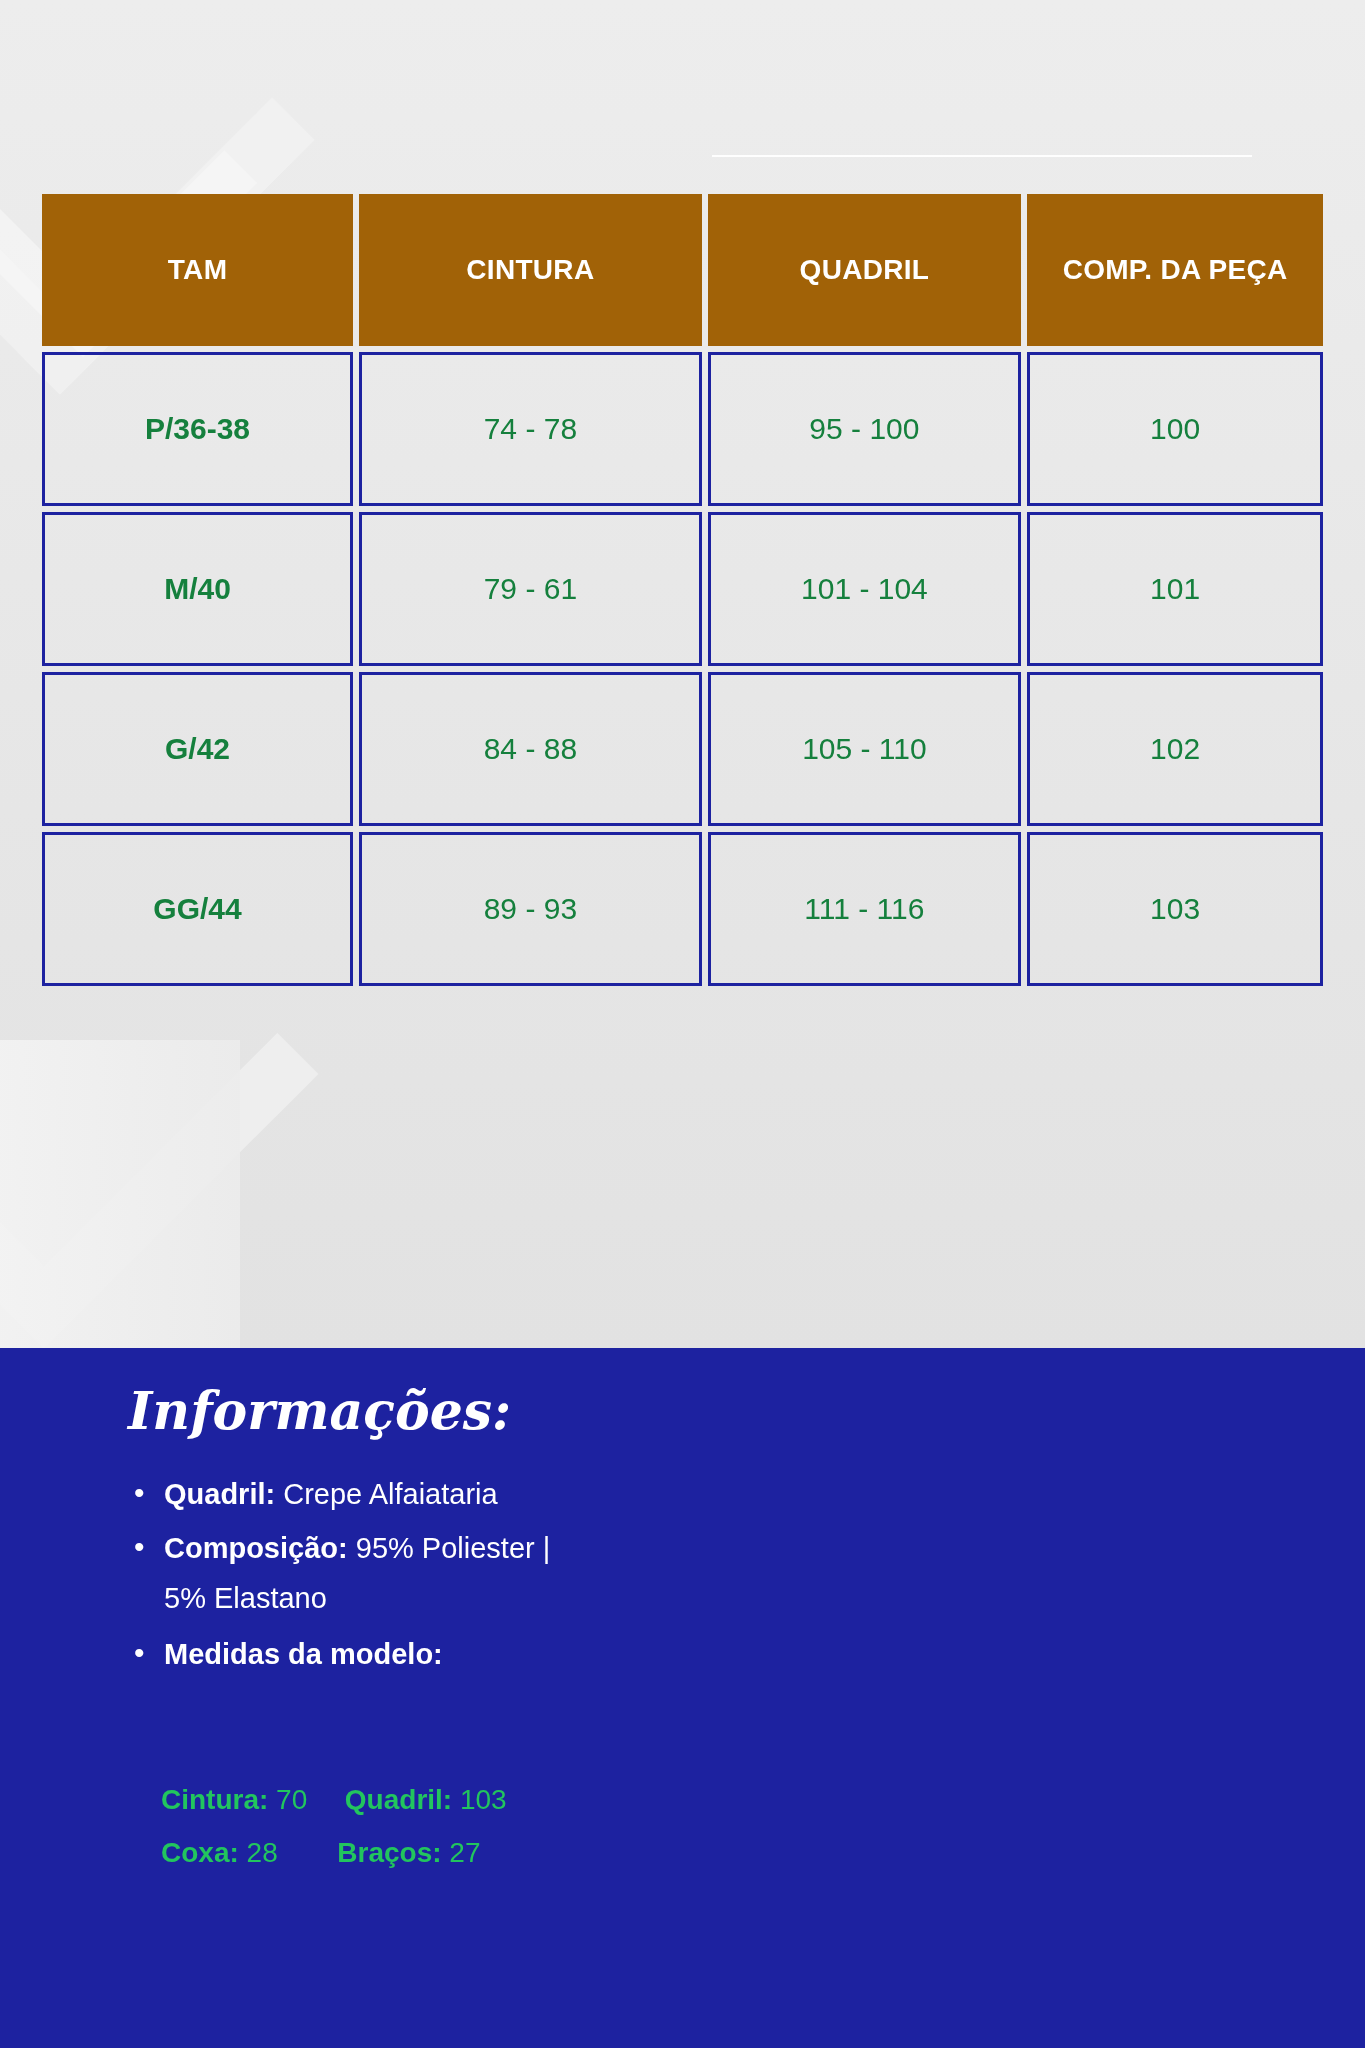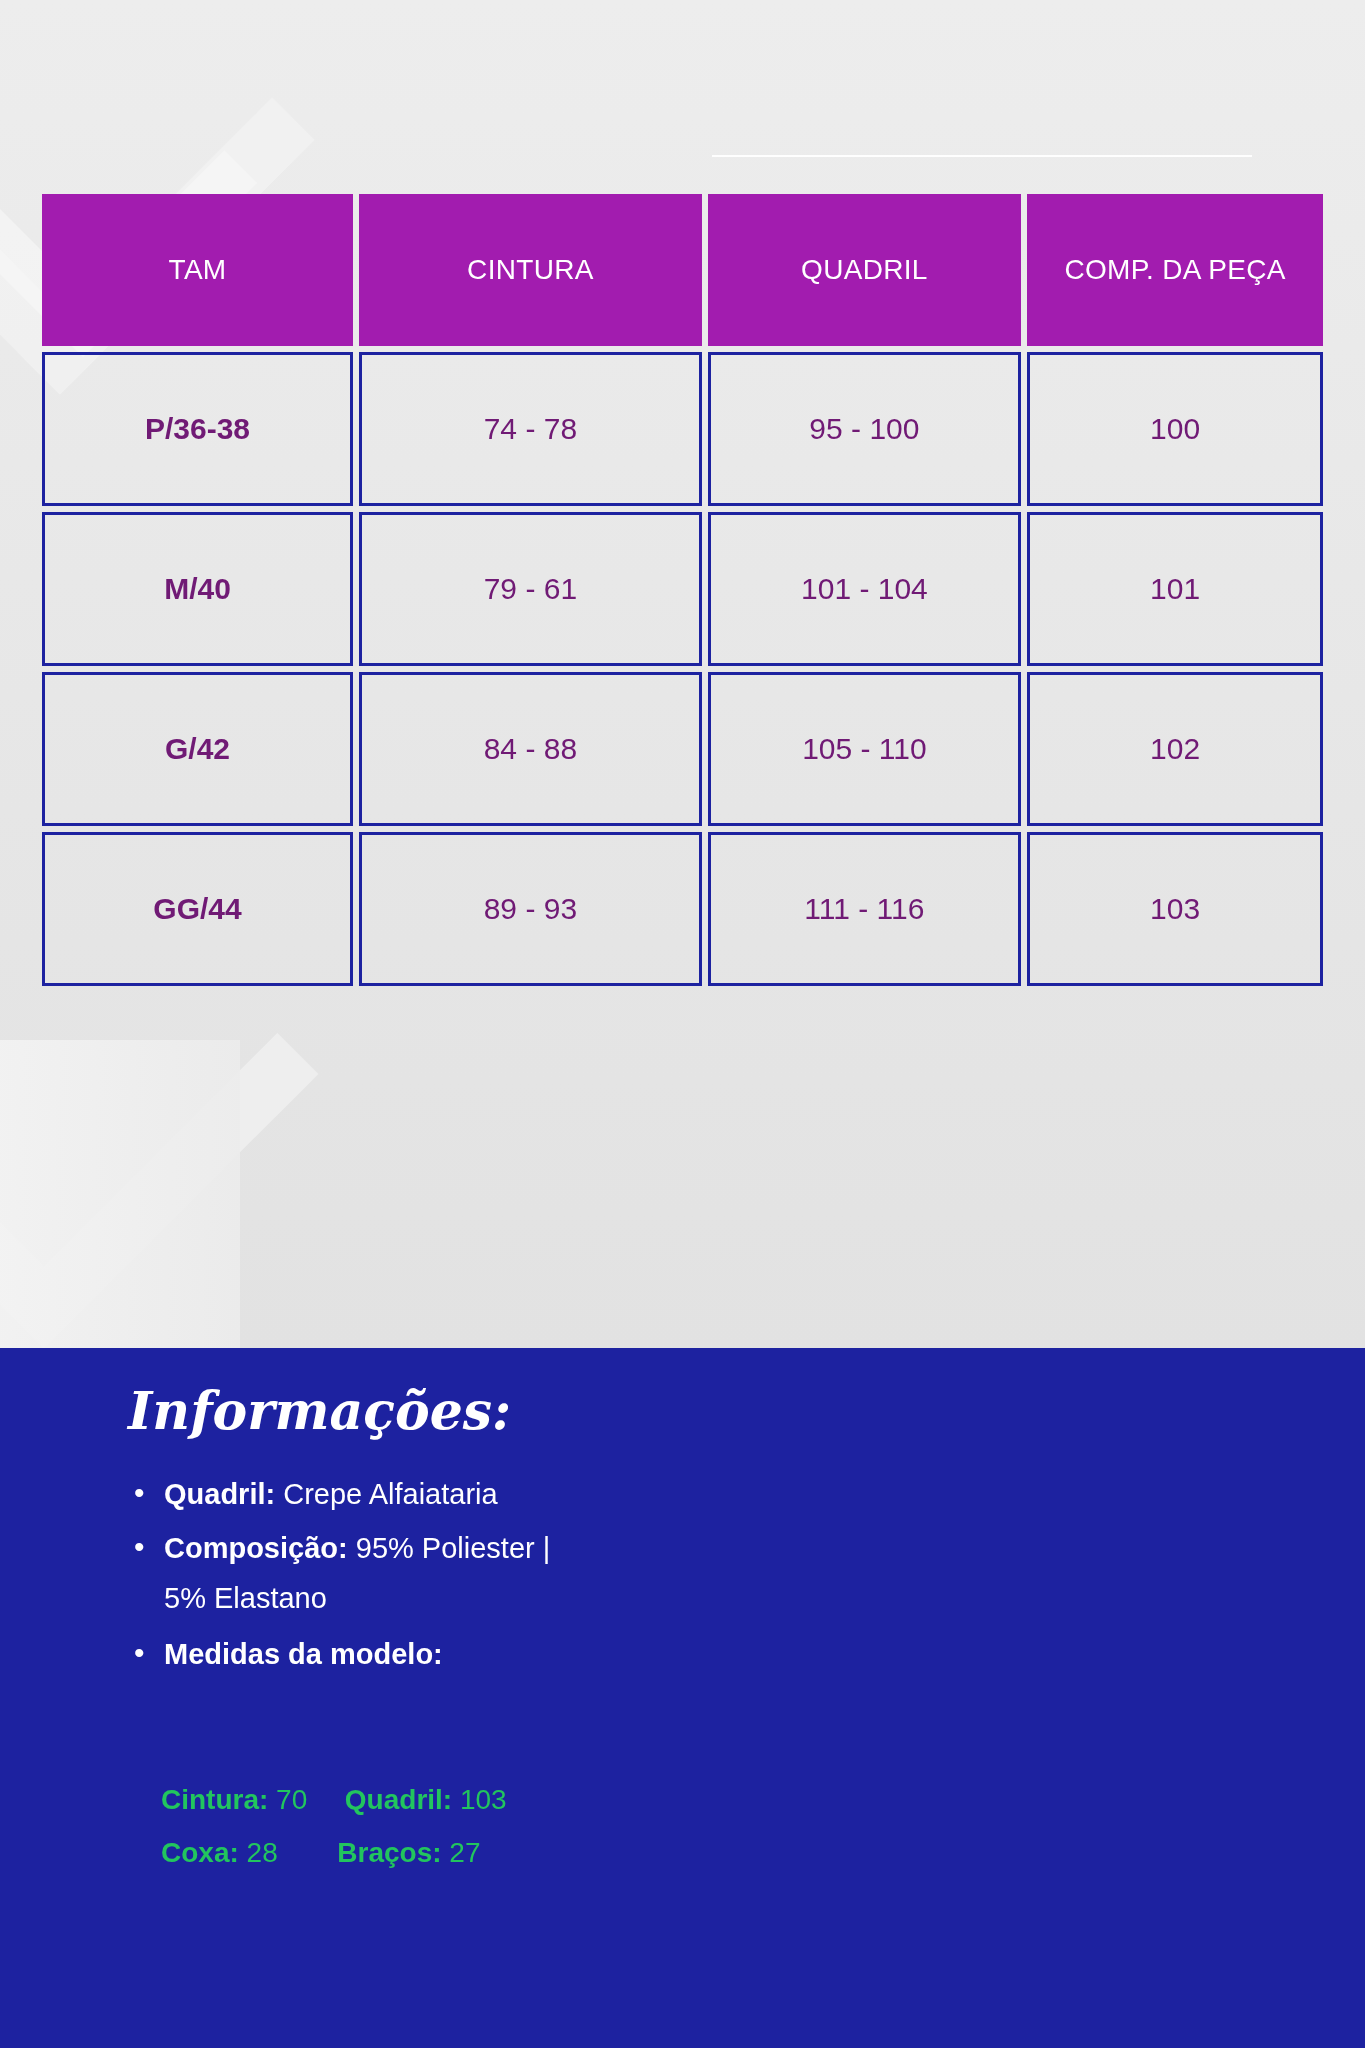--- a/index.html
+++ b/index.html
@@ -91,35 +91,35 @@
   
   .table {
     position: absolute;
     left: 36px;
     top: 188px;
     width: 1293px;
     border-collapse: separate;
     border-spacing: 6px;
   }
   .table th {
-    background: #a21caf;
+    background: #a16207;
     color: #ffffff;
     font-size: 28px;
-    font-weight: 400;
+    font-weight: 700;
     letter-spacing: .3px;
     height: 152px;
     padding: 0 14px;
     vertical-align: middle;
     text-align: center;
     border: none;
   }
   .table td {
     background: transparent;
     border: 3px solid #1d22a0;
-    color: #701a75;
+    color: #15803d;
     height: 146px;
     text-align: center;
     vertical-align: middle;
     font-size: 30px;
   }
   .table td.tam {
     font-weight: 700;
     font-size: 30px;
   }
   .col-tam   { width: 238px; }

